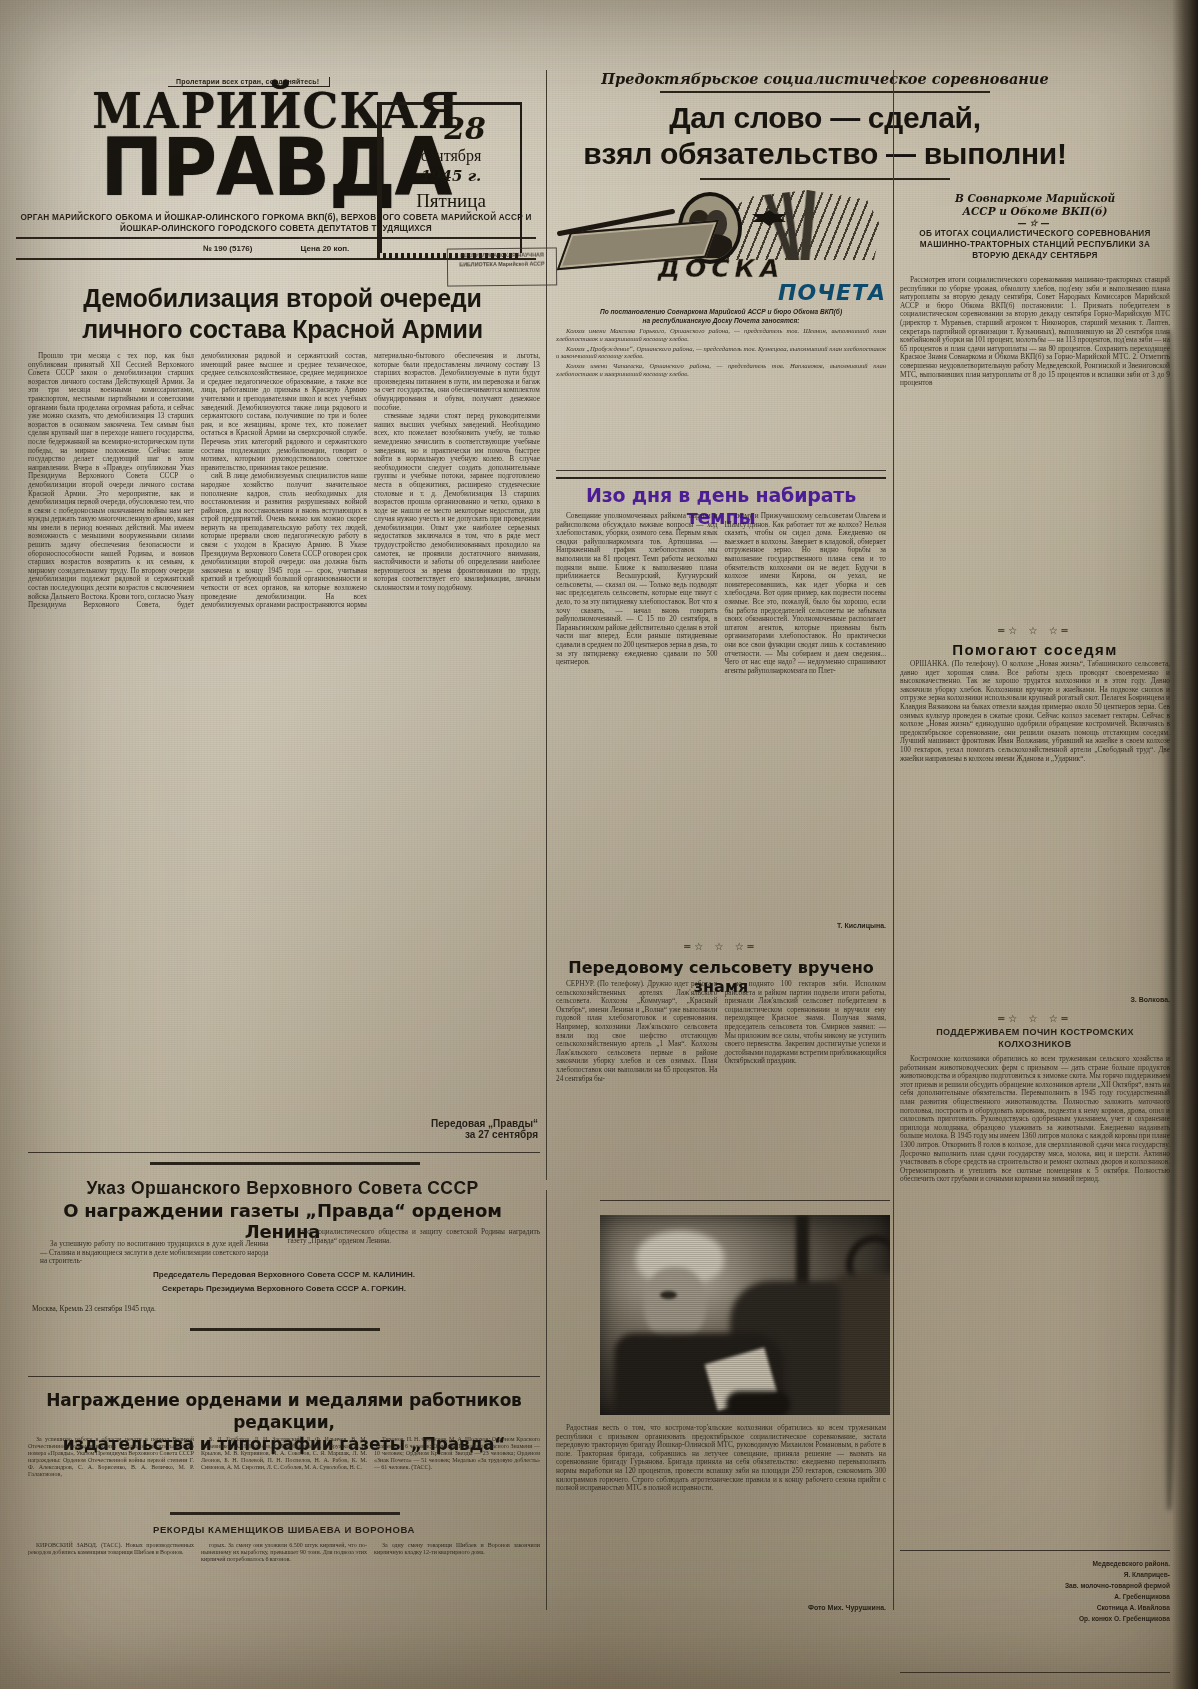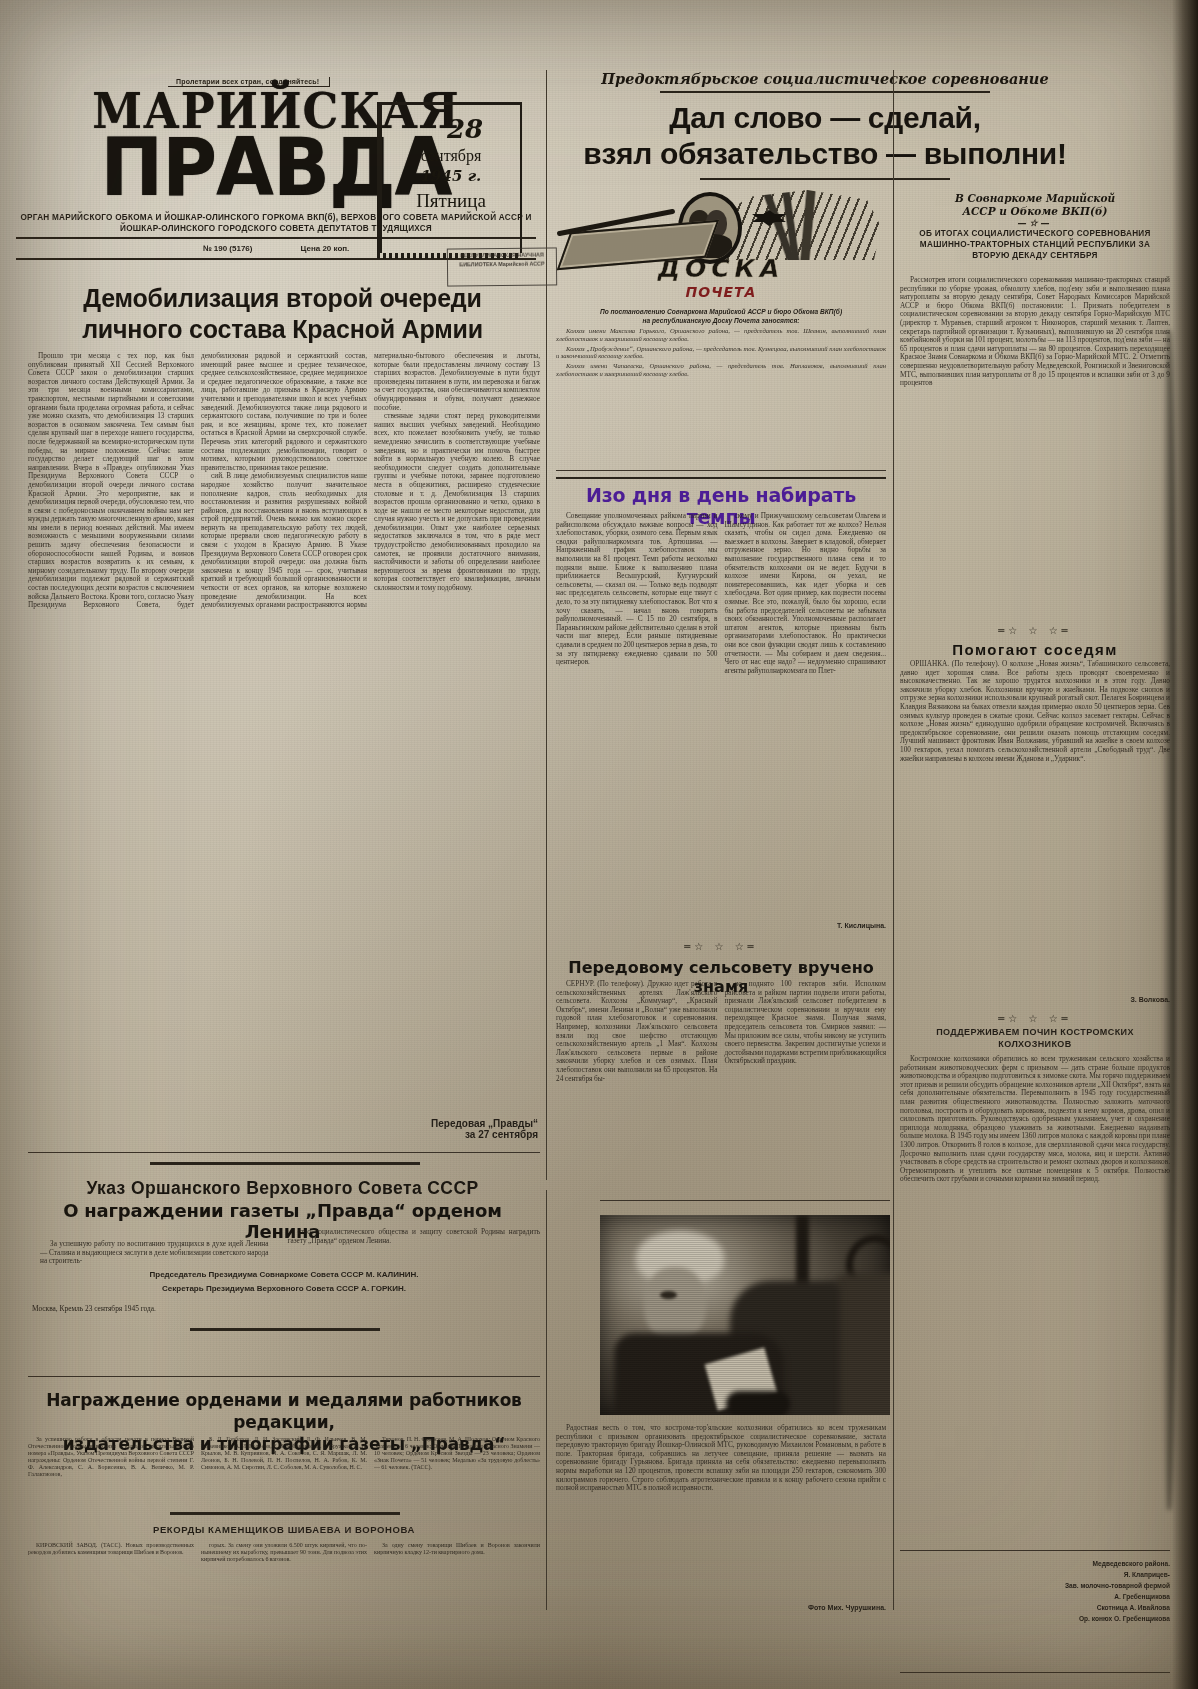--- a/index.html
+++ b/index.html
@@ -102,21 +102,21 @@
   
   #datebox{
     position:absolute;left:377px;top:102px;width:138px;height:148px;
     border-left:5px solid #201c15;border-top:3px solid #201c15;border-right:2px solid #201c15;
     text-align:center;
   }
   #datebox:after{
     content:"";position:absolute;left:-5px;bottom:-6px;width:143px;height:6px;
     background:repeating-linear-gradient(90deg,#201c15 0 3px, transparent 3px 6px);
   }
-  .d-day{font-family:"DejaVu Serif",serif;font-weight:bold;font-style:italic;font-size:26px;line-height:34px;margin-top:7px;color:#1a170f;padding-left:28px;}
+  .d-day{font-family:"DejaVu Serif",serif;font-weight:bold;font-style:italic;font-size:30px;line-height:34px;margin-top:7px;color:#1a170f;padding-left:28px;}
   .d-mon{font-family:"Liberation Serif",serif;font-size:16px;line-height:20px;color:#1a170f;}
   .d-yr{font-family:"DejaVu Serif",serif;font-style:italic;font-weight:bold;font-size:15px;line-height:20px;color:#1a170f;}
   .d-wd{font-family:"Liberation Serif",serif;font-size:19px;line-height:26px;margin-top:2px;color:#1a170f;}
 
   
   #stamp{
     position:absolute;left:447px;top:248px;width:108px;height:34px;
     border:1px solid #35302a;transform:rotate(-.6deg);opacity:.85;
     font-family:"Liberation Sans",sans-serif;font-weight:bold;
     font-size:5.4px;line-height:8.6px;text-align:center;color:#2e2822;
@@ -179,22 +179,22 @@
   .plume{
     position:absolute;left:0px;top:30px;width:120px;height:5px;background:#1d1912;
     transform:rotate(-11deg);border-radius:3px;
   }
   #doska-t1{
     text-align:center;font-family:"DejaVu Sans",sans-serif;font-weight:bold;
     font-size:25px;letter-spacing:5px;color:#1a160f;line-height:25px;margin-top:-16px;
     -webkit-text-stroke:.4px #b3a991;
   }
   #doska-t2{
-    text-align:center;font-family:"DejaVu Sans",sans-serif;font-weight:bold;
-    font-size:14px;letter-spacing:1px;color:#7f1d1d;line-height:23px;
+    text-align:right;font-family:"DejaVu Sans",sans-serif;font-weight:bold;
+    font-size:22px;letter-spacing:1px;color:#0c4a6e;line-height:23px;
   }
   #doska-t3{
     text-align:center;font-family:"Liberation Sans",sans-serif;font-weight:bold;
     font-size:13px;line-height:16px;color:#1b1711;margin-top:3px;filter:blur(.2px);
   }
   #doska-note{
     text-align:center;font-family:"Liberation Sans",sans-serif;font-weight:bold;
     font-size:6.6px;line-height:9px;color:#241f18;margin-top:3px;filter:blur(.25px);
   }
   #doska-list{margin-top:2px;}
@@ -442,21 +442,21 @@
     <div>Ор. конюх О. Гребенщикова</div>
   </div>
 
   <div id="dec-rule"></div>
   <div id="dec-h1">Указ Оршанского Верховного Совета СССР</div>
   <div id="dec-h2">О награждении газеты „Правда“ орденом Ленина</div>
   <div id="dec-body" class="body-txt cols2">
     <p style="margin:12px;text-indent:10px">За успешную работу по воспитанию трудящихся в духе идей Ленина — Сталина и выдающиеся заслуги в деле мобилизации советского народа на строитель-</p>
     <p style="margin:0;text-indent:10px">ство социалистического общества и защиту советской Родины наградить газету „Правда“ орденом Ленина.</p>
   </div>
-  <div id="dec-s1">Председатель Президиума Совнаркоме Совета СССР  М. КАЛИНИН.</div>
+  <div id="dec-s1">Председатель Передовая Верховного Совета СССР  М. КАЛИНИН.</div>
   <div id="dec-s2">Секретарь Президиума Верховного Совета СССР А. ГОРКИН.</div>
   <div id="dec-place">Москва, Кремль 23 сентября 1945 года.</div>
   <div id="dec-rule2"></div>
 
   <div id="ord-h1">
     <div>Награждение орденами и медалями работников редакции,</div>
     <div>издательства и типографии газеты „Правда“</div>
   </div>
   <div id="ord-body" class="body-txt xs cols3">
     <p style="margin:0;text-indent:8px">За успешную работу в области печати в период Великой Отечественной войны и в связи с выходом десятитысячного номера «Правды», Указом Президиума Верховного Совета СССР награждены: Орденом Отечественной войны первой степени Г. Ф. Александров, С. А. Борисенко, В. А. Величко, М. Р. Галактионов,</p>

